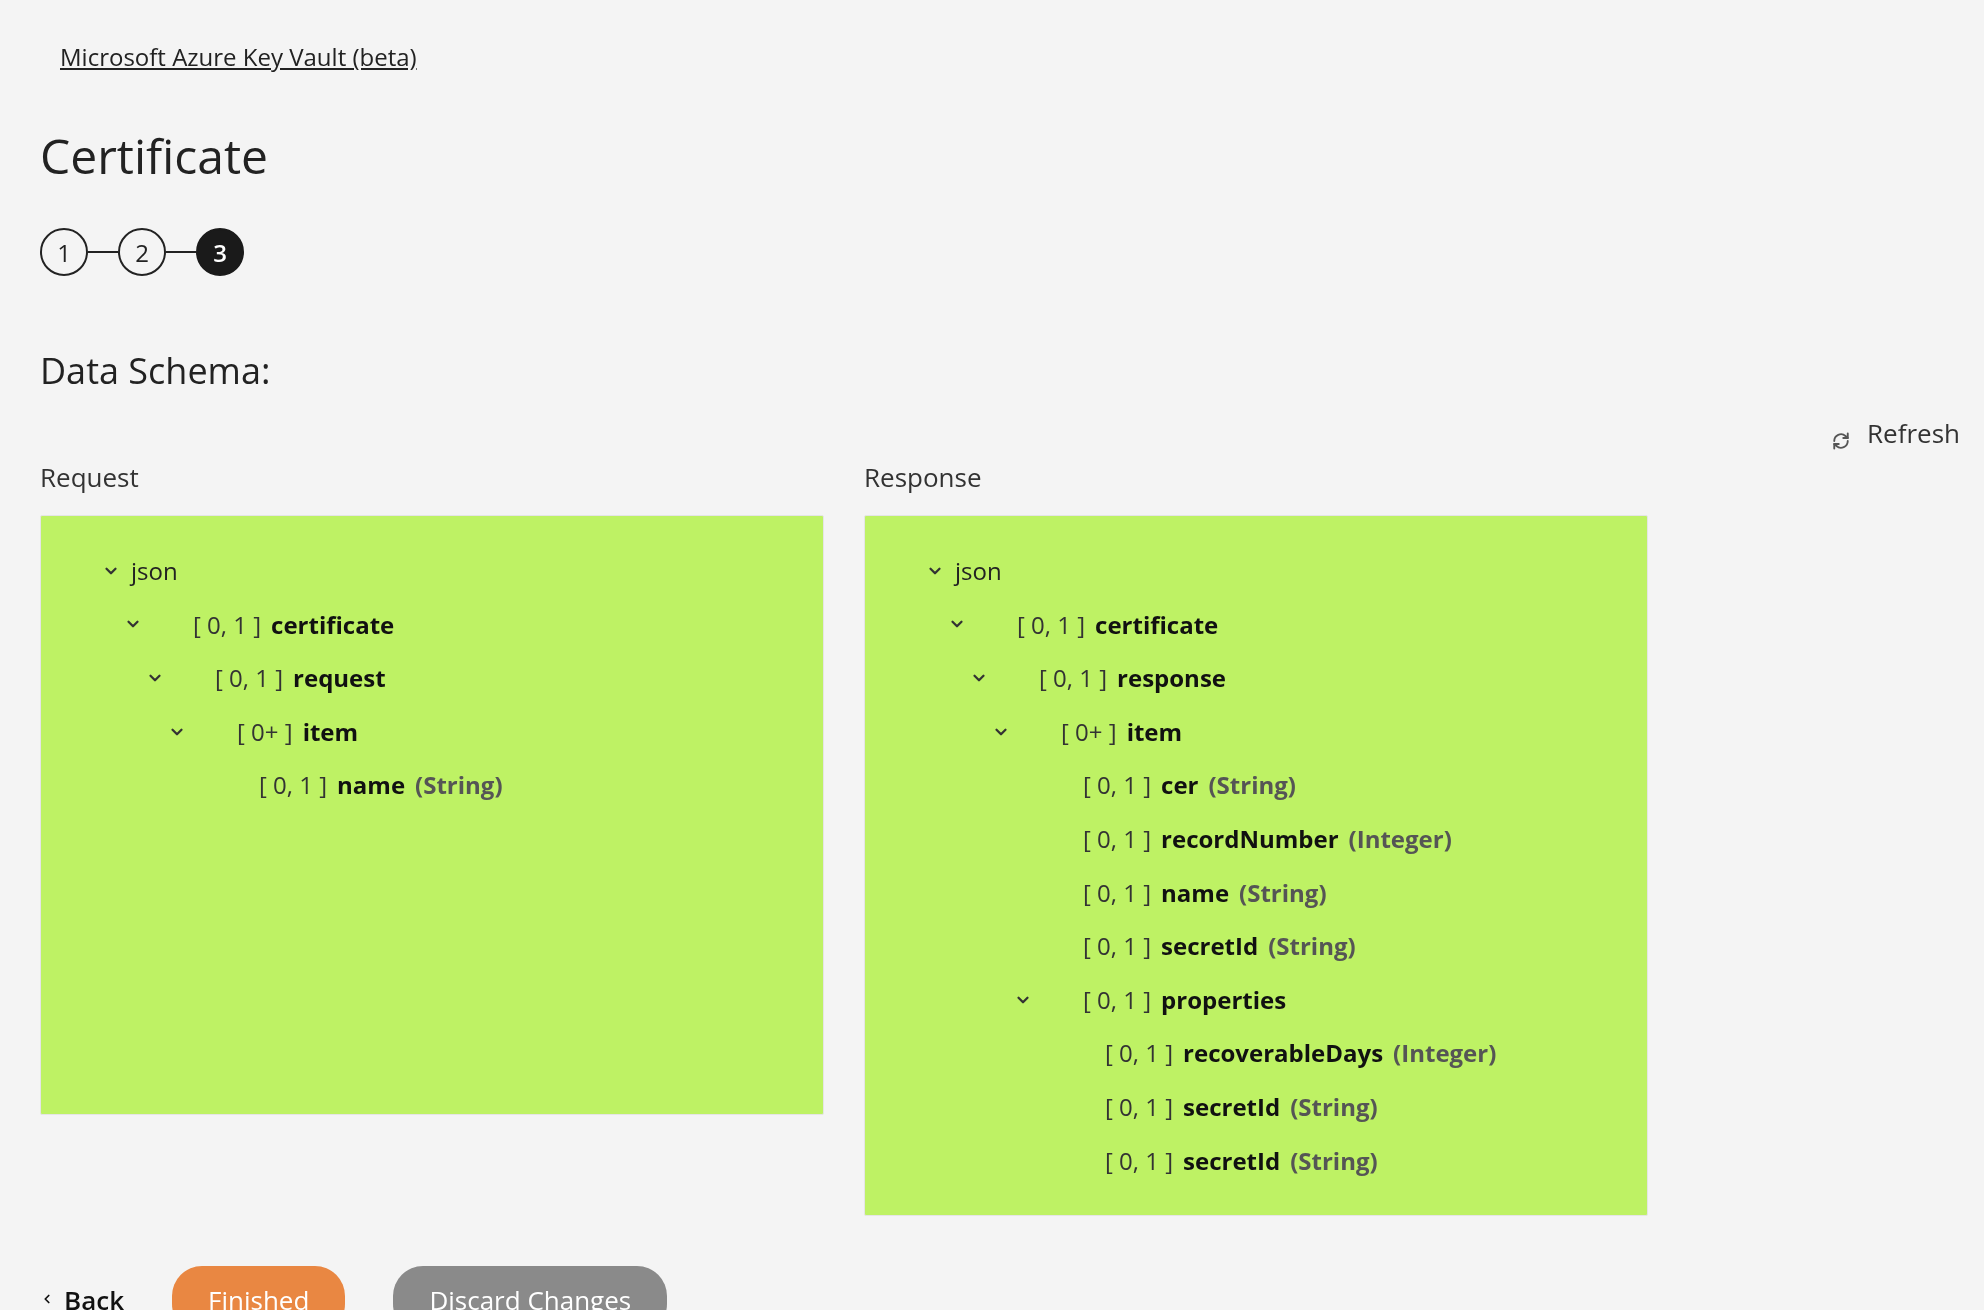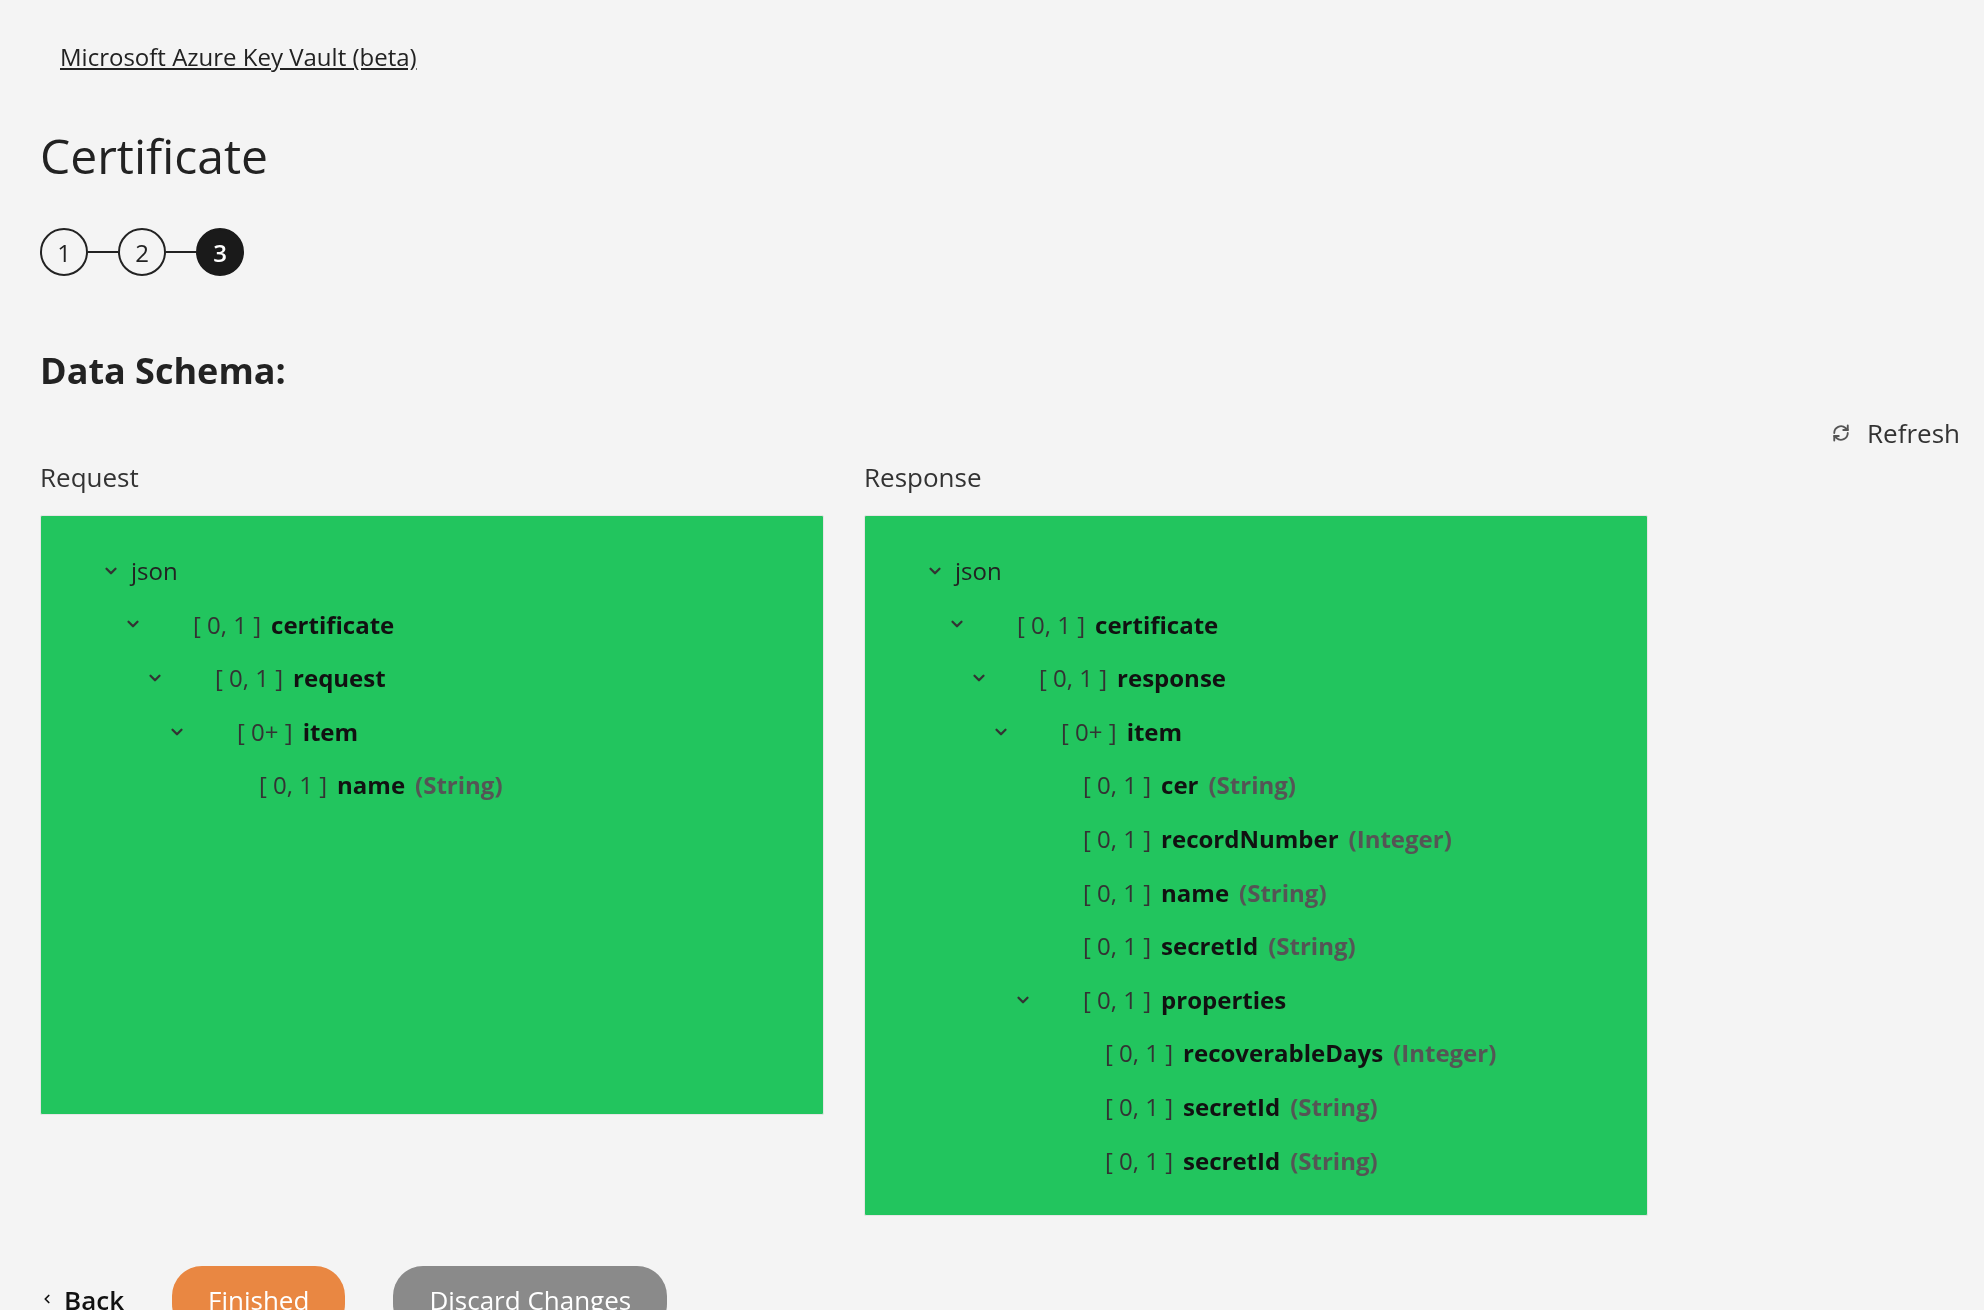--- a/index.html
+++ b/index.html
@@ -49,35 +49,35 @@
       border-color: #1a1a1a;
       font-weight: 600;
     }
     .step-connector {
       width: 30px;
       height: 2px;
       background: #222;
     }
     .section-title {
       font-size: 36px;
-      font-weight: 700;
+      font-weight: 400;
       color: #222;
       margin-bottom: 20px;
     }
     .toolbar {
       display: flex;
       justify-content: flex-end;
       align-items: center;
       gap: 16px;
       width: 1920px;
       margin-bottom: 8px;
     }
     .refresh-btn {
       display: flex;
-      align-items: center;
+      align-items: flex-end;
       gap: 16px;
       font-size: 26px;
       color: #333;
       cursor: pointer;
       background: none;
       border: none;
       font-family: inherit;
     }
     .refresh-btn svg { width: 26px; height: 26px; }
     .schema-grid {
@@ -86,21 +86,21 @@
       width: 1608px;
     }
     .schema-col { flex: 1; }
     .col-title {
       font-size: 26px;
       font-weight: 400;
       color: #333;
       margin-bottom: 20px;
     }
     .tree-card {
-      background: #22c55e;
+      background: #bef264;
       border: 1px solid #e5e5e5;
       border-radius: 2px;
       padding: 28px 30px 28px 30px;
       min-height: 600px;
     }
     .tree-node {
       display: flex;
       align-items: center;
       gap: 10px;
       padding: 4px 0;

